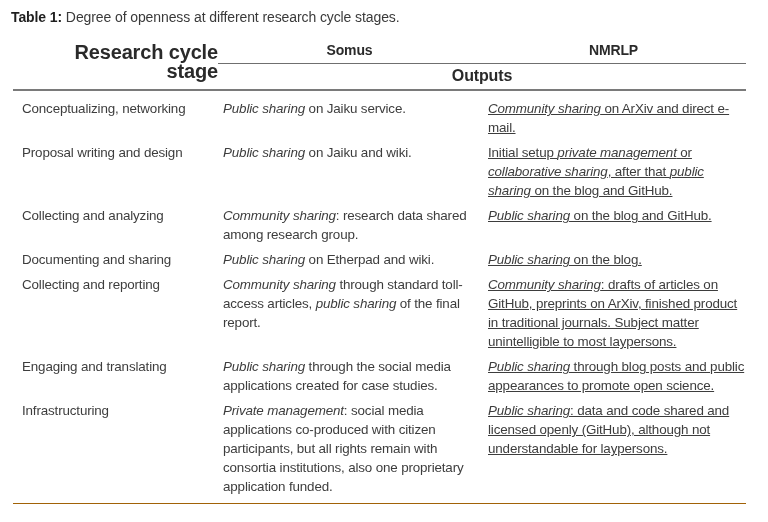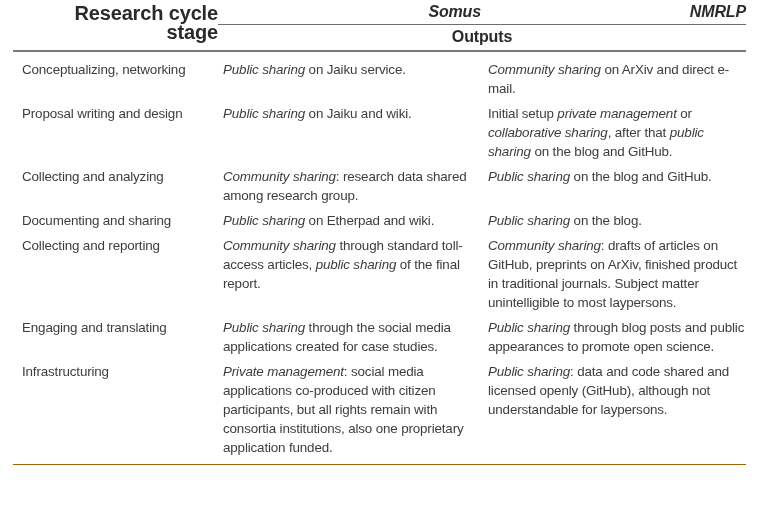--- a/index.html
+++ b/index.html
@@ -34,51 +34,53 @@
   col.c3 { width: 265px; }
   th { font-weight: bold; color: #2a2a2a; }
   th.stage-h {
     text-align: right;
     vertical-align: middle;
     padding: 0 0 5px 9px;
     font-size: 20px;
     border-bottom: 2.5px solid #7a7a7a;
   }
   th.grp {
-    text-align: right;
-    font-size: 16px;
+    text-align: center;
+    font-size: 14px;
     padding: 2px 0 3px 0;
     border-bottom: 1.5px solid #6f6f6f;
-    font-style: italic;
   }
   th.outputs {
     text-align: center;
     font-size: 16px;
     padding: 2px 0 4px 0;
     border-bottom: 2.5px solid #7a7a7a;
   }
   tbody td {
     vertical-align: top;
     padding: 3px 2px 3px 0;
   }
   td.stage { padding-left: 9px; }
   td.somus { padding-left: 5px; padding-right: 5px; }
-  td.nmrlp { padding-left: 7px; padding-right: 0; }
+  td.nmrlp { padding-left: 7px; padding-right: 0; text-decoration: underline; }
   tbody tr:first-child td { padding-top: 8px; margin-top: 32px; }
   tbody tr:last-child td {
     border-bottom: 1px solid #a16207;
     padding-bottom: 7px;
   }
   td i { font-style: italic; }
 </style>
 </head>
 <body>
 
 <div class="page">
 
+  <div class="caption">
+    <span class="cap-label">Table 1:</span><span> Degree of openness at different research cycle stages.</span>
+  </div>
 
   <table class="openness">
     <colgroup>
       <col class="c1">
         <col class="c2">
         <col class="c3">
     </colgroup>
     <thead>
       <tr>
         <th class="stage-h" rowspan="2">Research cycle stage</th>

